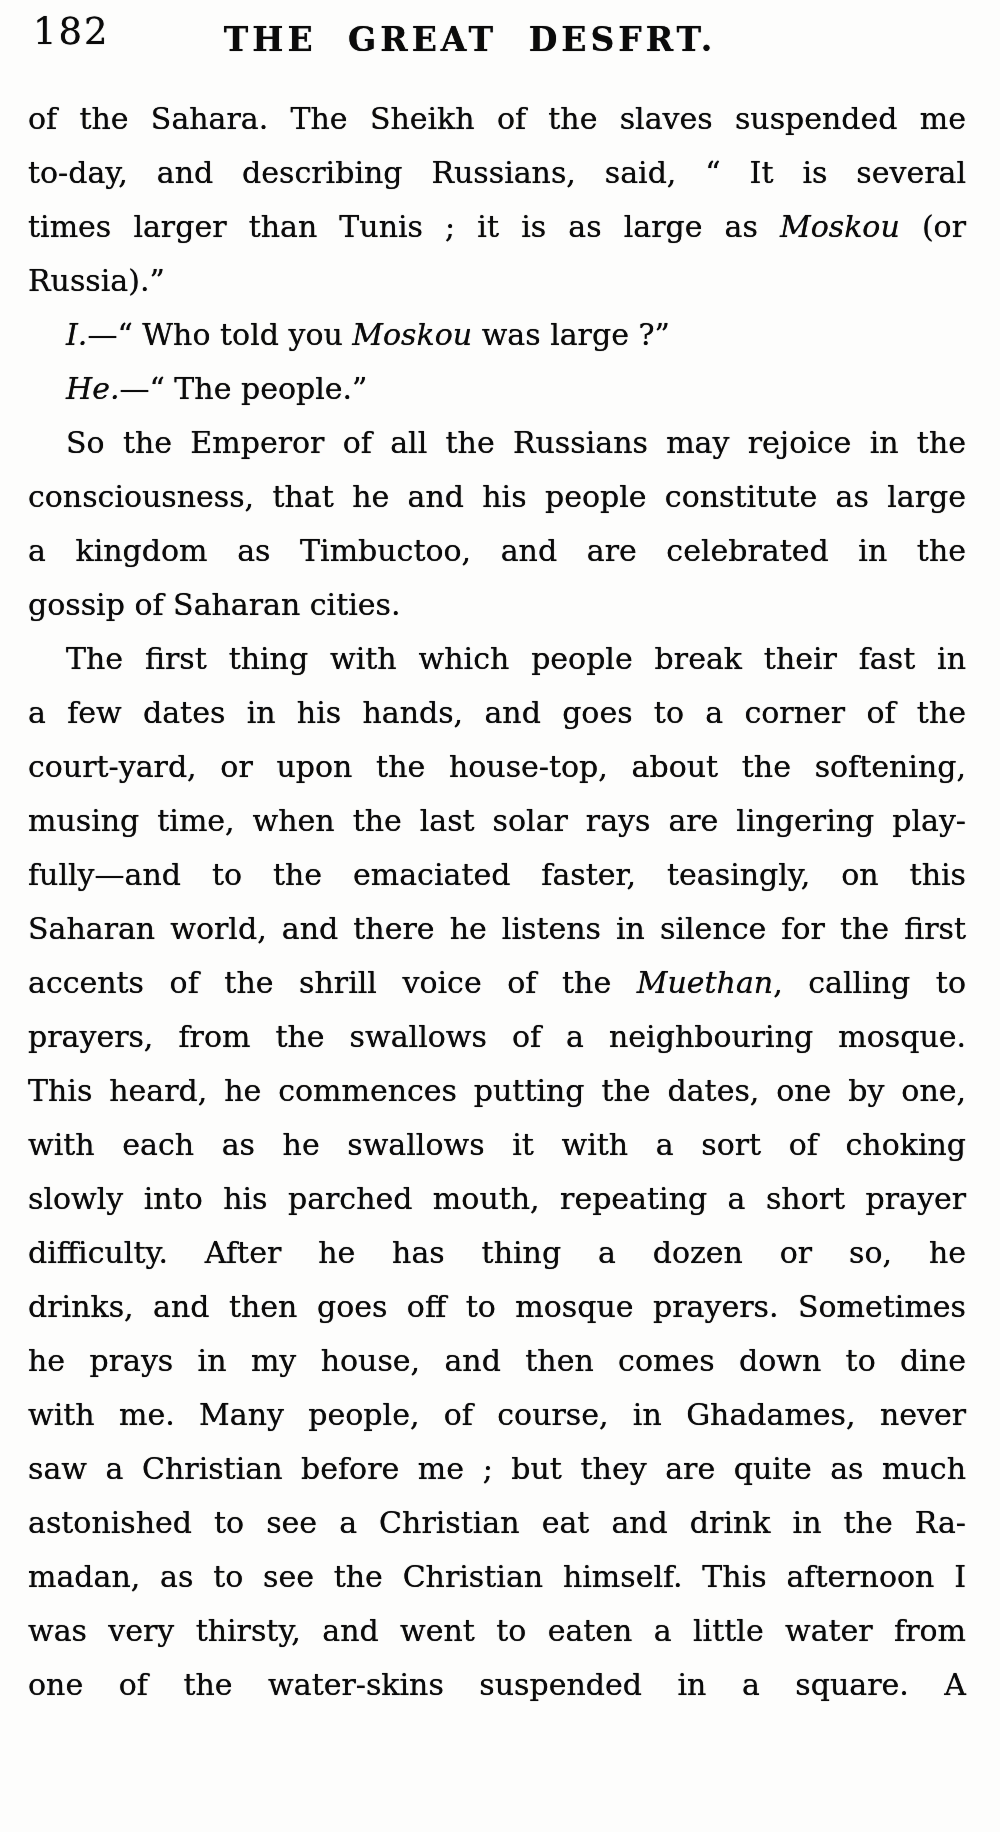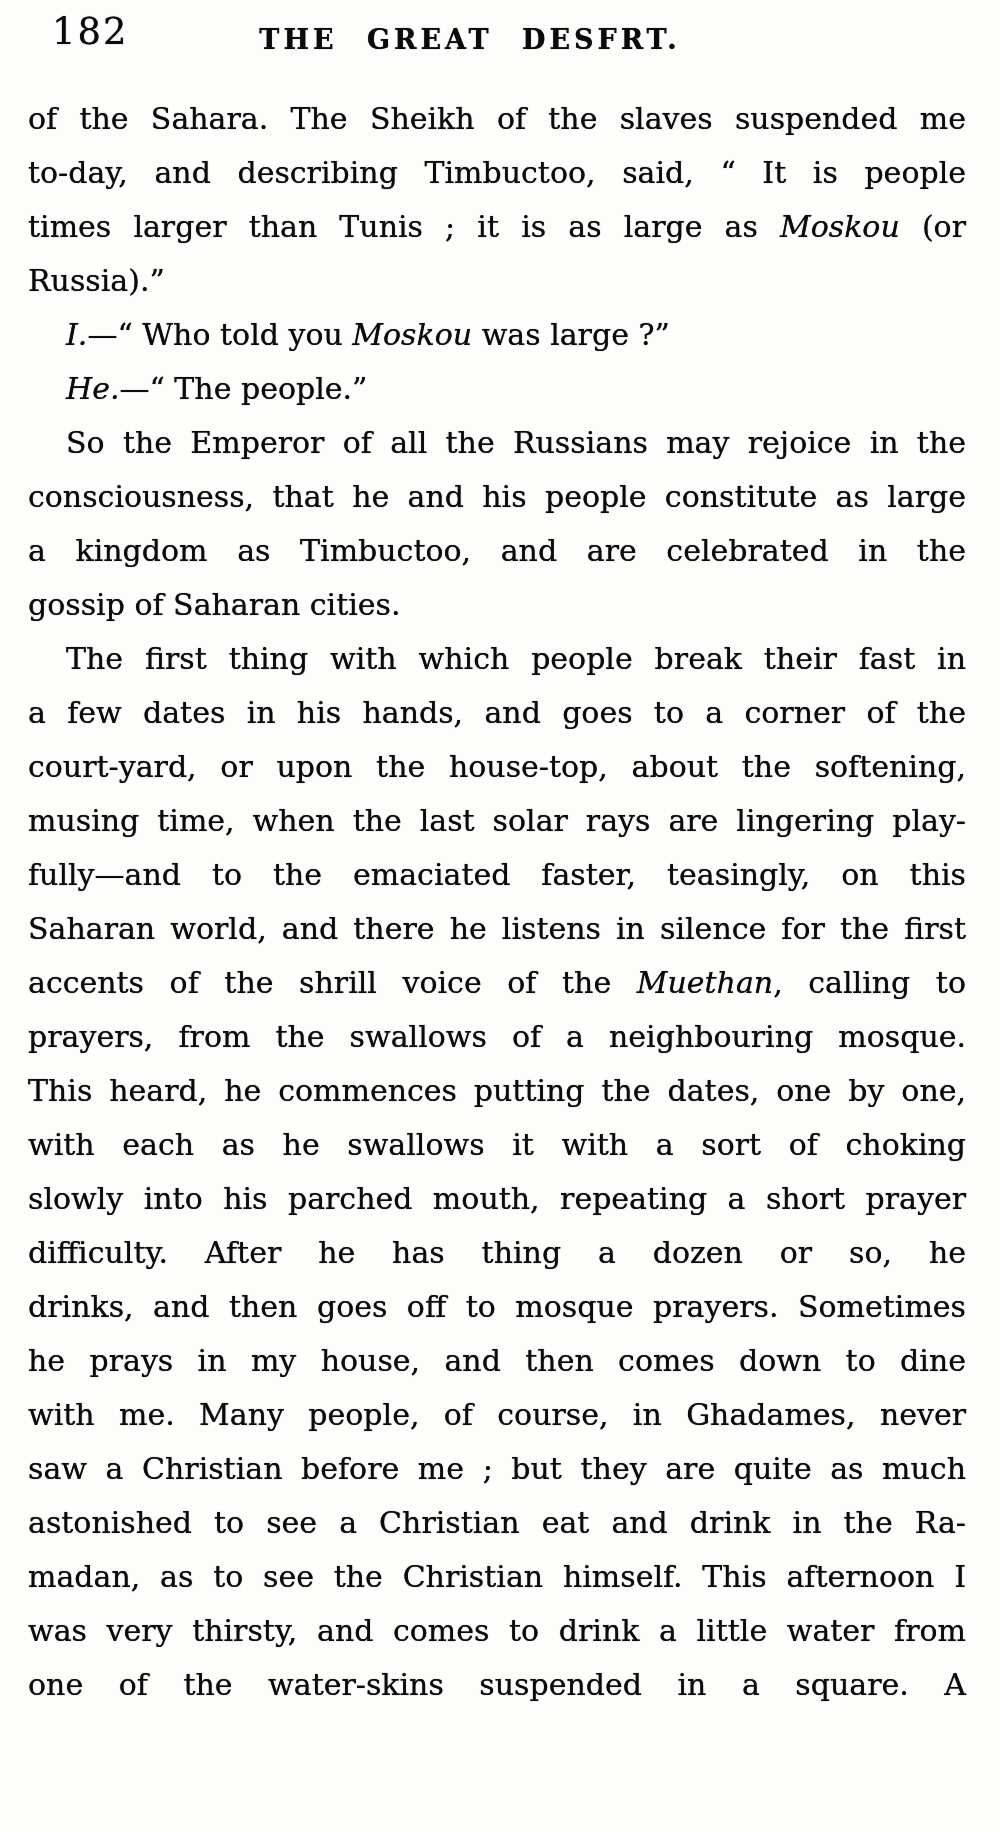--- a/index.html
+++ b/index.html
@@ -20,29 +20,28 @@
   .ink {
     text-shadow: 0 0 0.8px rgba(0,0,0,0.85);
   }
   .page-number {
     position: absolute;
     top: 12px;
     left: 33px;
     font-size: 37px;
     line-height: 40px;
     letter-spacing: 2px;
-    margin-left: 19px;
   }
   .running-title {
     position: absolute;
     top: 24px;
     left: 0;
     right: 60px;
     text-align: center;
-    font-size: 27px;
+    font-size: 33px;
     font-weight: 700;
     letter-spacing: 4px;
     word-spacing: 16px;
     line-height: 32px;
   }
   .page-body {
     position: absolute;
     top: 92px;
     left: 28px;
     width: 938px;
@@ -66,21 +65,21 @@
   }
 </style>
 </head>
 <body>
 
 <div class="page">
   <div class="page-number ink">182</div>
   <div class="running-title ink">THE GREAT DESFRT.</div>
   <div class="page-body ink">
       <div class="line just"><span>of the Sahara.  The Sheikh of the slaves suspended me</span></div>
-      <div class="line just"><span>to-day, and describing Timbuctoo, said, “ It is people</span></div>
+      <div class="line just"><span>to-day, and describing Russians, said, “ It is several</span></div>
       <div class="line just"><span>times larger than Tunis ; it is as large as </span><span class="it">Moskou</span><span> (or</span></div>
       <div class="line"><span>Russia).”</span></div>
       <div class="line ind"><span class="it">I.</span><span>—“ Who told you </span><span class="it">Moskou</span><span> was large ?”</span></div>
       <div class="line ind"><span class="it">He.</span><span>—“ The people.”</span></div>
       <div class="line just ind"><span>So the Emperor of all the Russians may rejoice in the</span></div>
       <div class="line just"><span>consciousness, that he and his people constitute as large</span></div>
       <div class="line just"><span>a kingdom as Timbuctoo, and are celebrated in the</span></div>
       <div class="line"><span>gossip of Saharan cities.</span></div>
       <div class="line just ind"><span>The first thing with which people break their fast in</span></div>
       <div class="line just"><span>a few dates in his hands, and goes to a corner of the</span></div>
@@ -93,16 +92,16 @@
       <div class="line just"><span>This heard, he commences putting the dates, one by one,</span></div>
       <div class="line just"><span>with each as he swallows it with a sort of choking</span></div>
       <div class="line just"><span>slowly into his parched mouth, repeating a short prayer</span></div>
       <div class="line just"><span>difficulty.  After he has thing a dozen or so, he</span></div>
       <div class="line just"><span>drinks, and then goes off to mosque prayers.  Sometimes</span></div>
       <div class="line just"><span>he prays in my house, and then comes down to dine</span></div>
       <div class="line just"><span>with me.  Many people, of course, in Ghadames, never</span></div>
       <div class="line just"><span>saw a Christian before me ; but they are quite as much</span></div>
       <div class="line just"><span>astonished to see a Christian eat and drink in the Ra-</span></div>
       <div class="line just"><span>madan, as to see the Christian himself.  This afternoon I</span></div>
-      <div class="line just"><span>was very thirsty, and comes to drink a little water from</span></div>
+      <div class="line just"><span>was very thirsty, and went to eaten a little water from</span></div>
       <div class="line just"><span>one of the water-skins suspended in a square.  A</span></div>
     </div>
 </div>
 
 </body></html>

